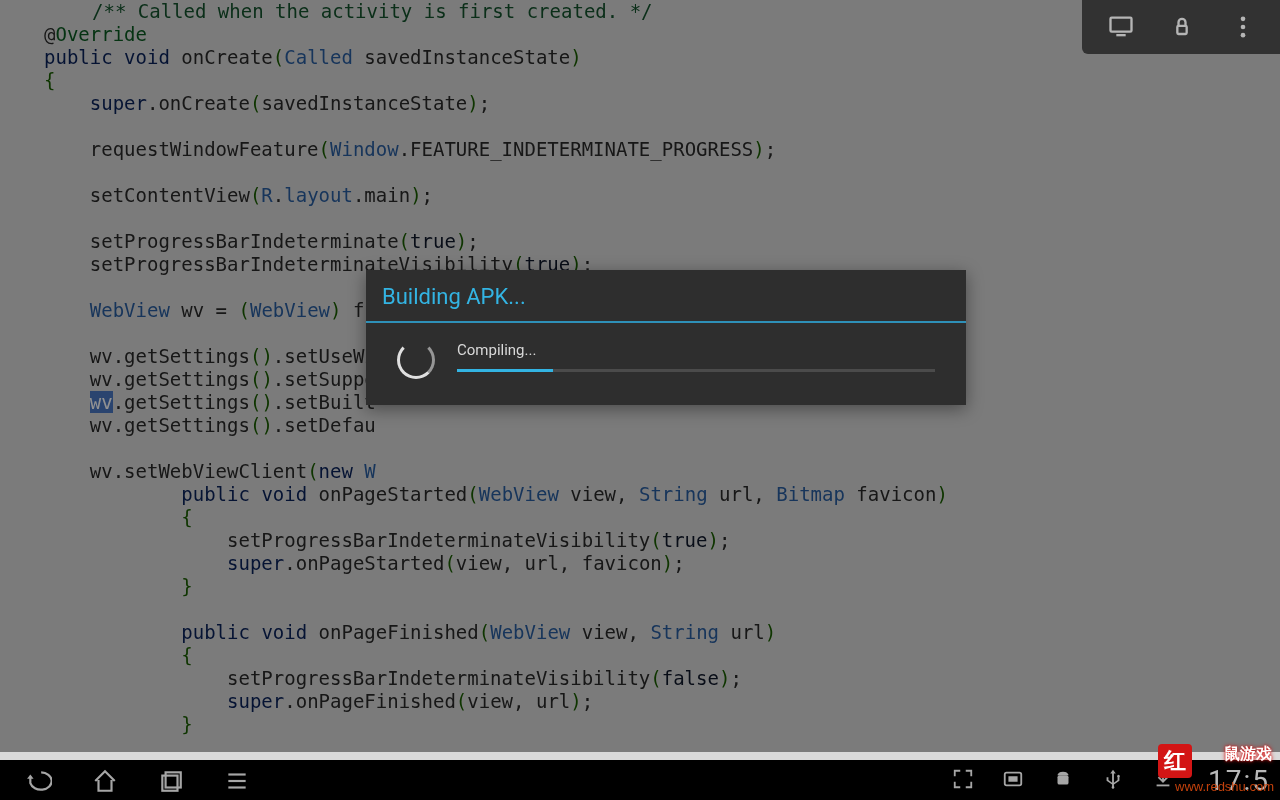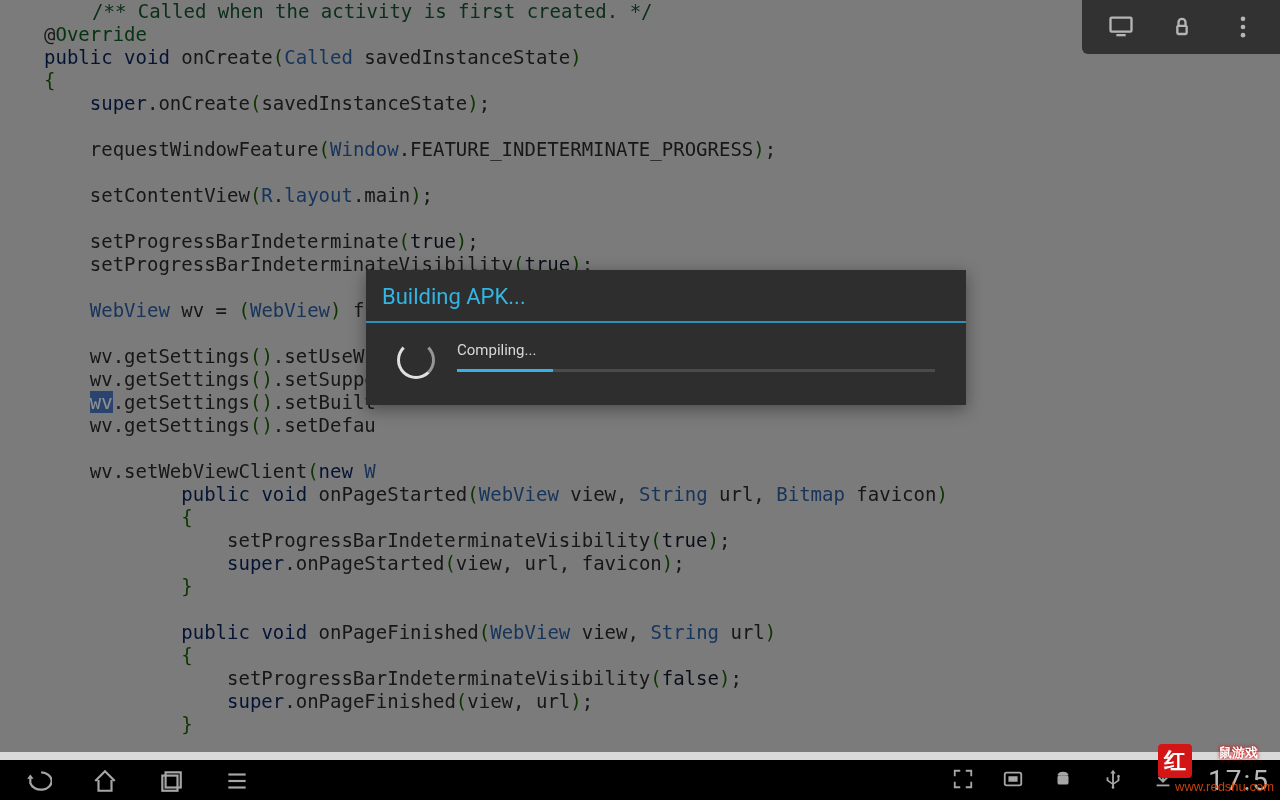--- a/index.html
+++ b/index.html
@@ -116,21 +116,21 @@
     pointer-events:none;
   }
   #wm-badge {
     position:absolute; right:84px; top:0;
     width:34px; height:34px;
     background:#d31515; color:#fff;
     font-size:22px; font-weight:bold;
     text-align:center; line-height:34px;
     border-radius:4px;
   }
-  #wm-text1 { position:absolute; right:18px; top:0; color:#fff; font-size:13px; font-weight:bold; text-shadow:0 0 4px #d31515,0 0 2px #d31515; }
+  #wm-text1 { position:absolute; right:4px; top:0; color:#fff; font-size:16px; font-weight:bold; text-shadow:0 0 4px #d31515,0 0 2px #d31515; }
   #wm-text2 { position:absolute; right:2px; bottom:0; color:#c2410c; font-size:13px; }
 </style>
 </head>
 <body>
 
 <div id="code-area"><span class="c-comment">/** Called when the activity is first created. */</span>
 <span class="c-op">@</span><span class="c-ann">Override</span>
 <span class="c-kw">public</span> <span class="c-kw">void</span> onCreate<span class="c-paren">(</span><span class="c-class">Called</span> savedInstanceState<span class="c-paren">)</span>
 <span class="c-paren">{</span>
     <span class="c-kw">super</span><span class="c-op">.</span>onCreate<span class="c-paren">(</span>savedInstanceState<span class="c-paren">)</span><span class="c-op">;</span>

